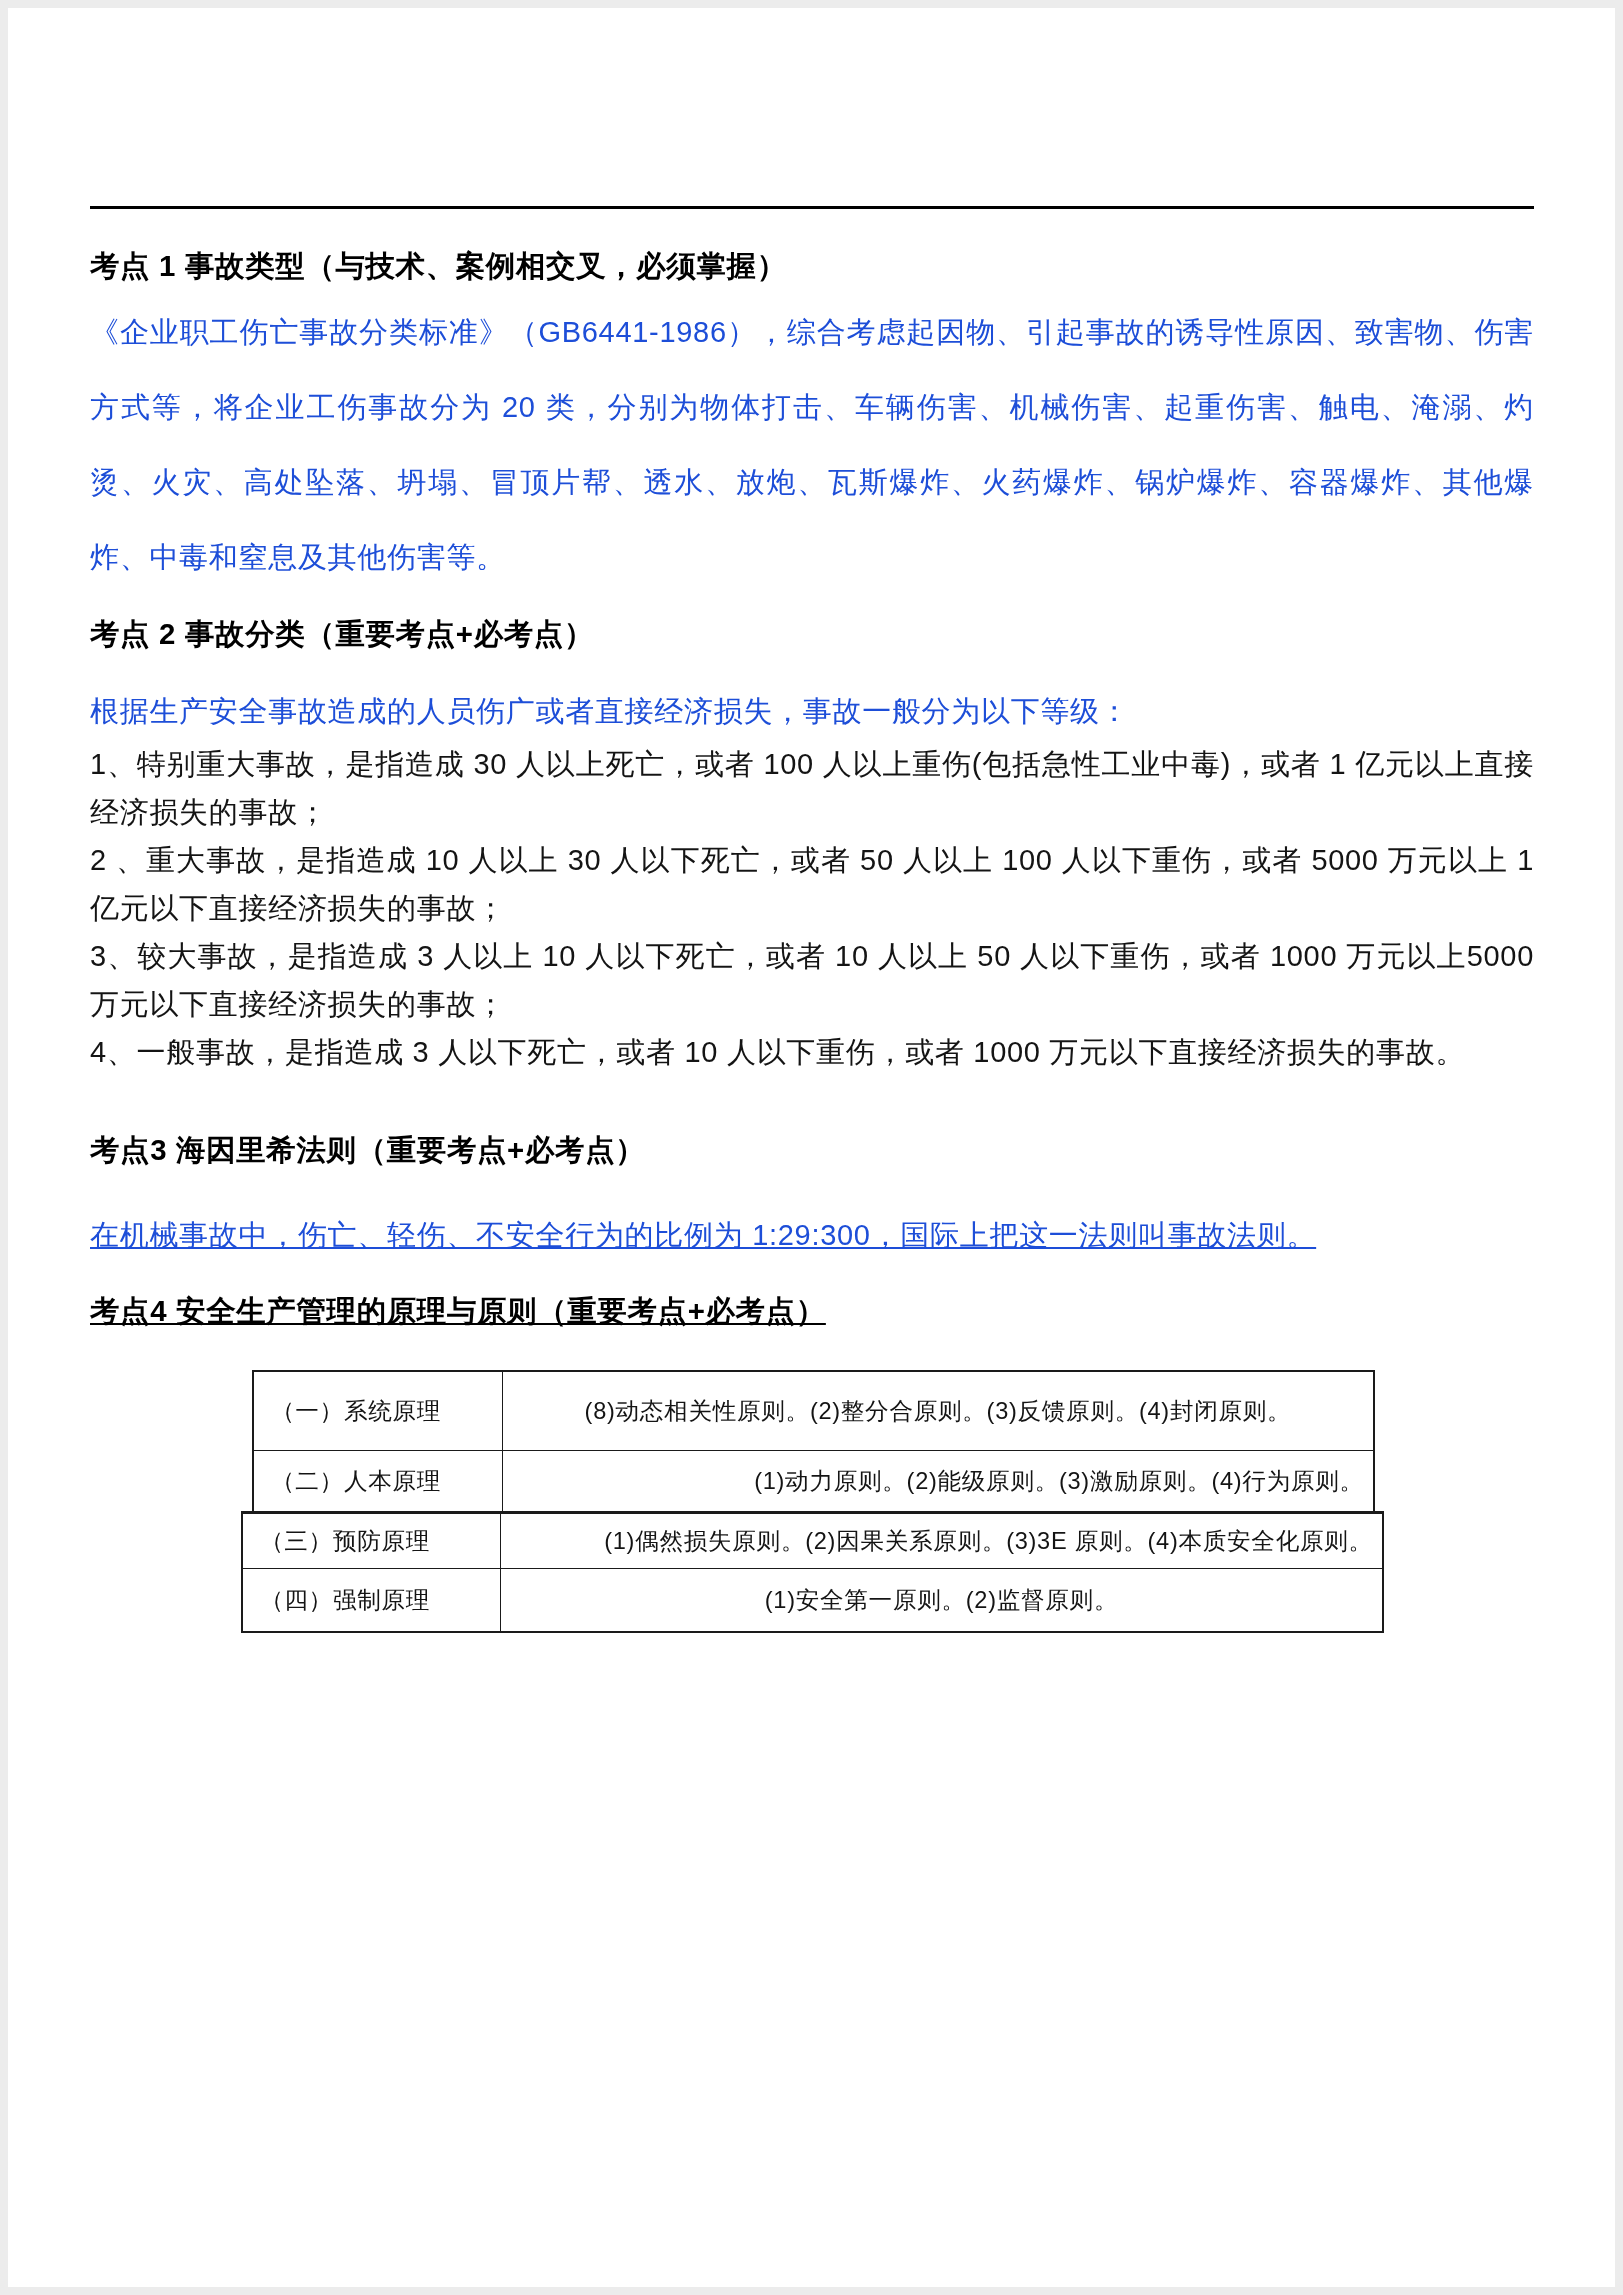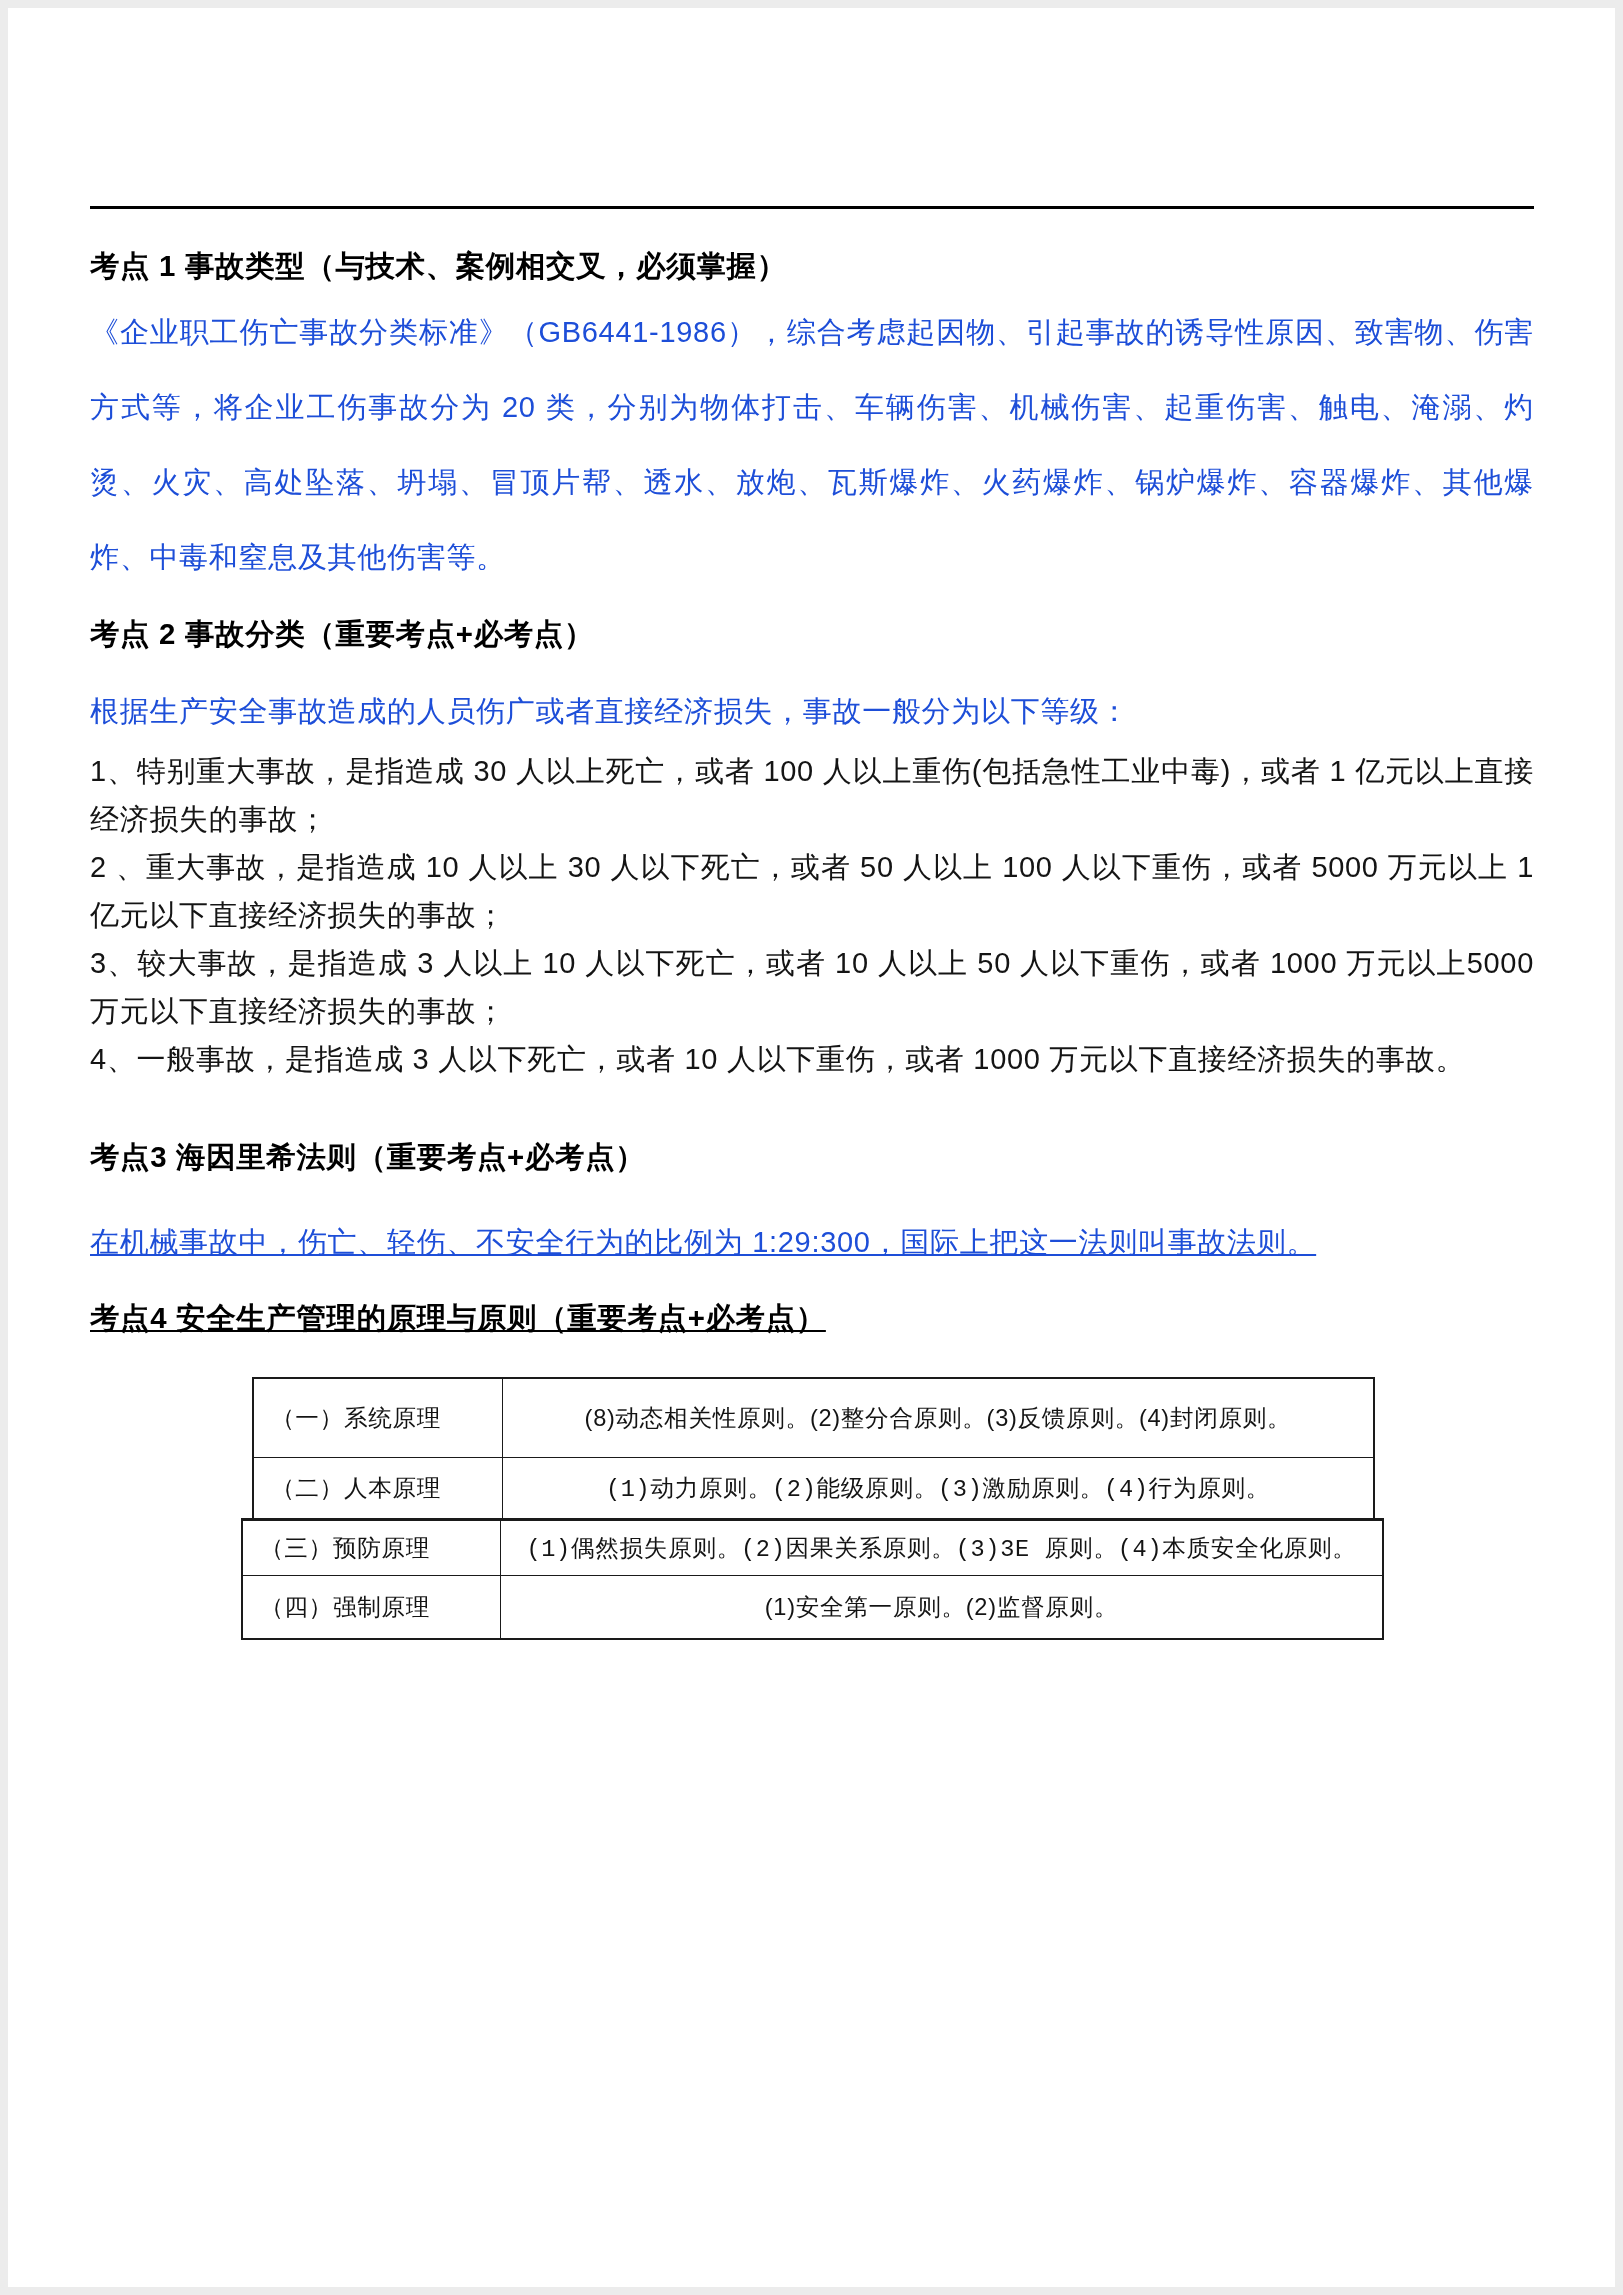--- a/index.html
+++ b/index.html
@@ -49,21 +49,21 @@
   }
   .p-wide {
     margin: 11.8px 0 0 0;
     line-height: 75px;
   }
   .p-intro {
     margin: 33px 0 0 0;
     line-height: 54px;
   }
   .list {
-    margin: 9px 0 0 0;
+    margin: 2px 0 0 0;
   }
   .list .item {
     margin: 0;
     font-size: 29px;
     line-height: 48px;
     text-align: justify;
     letter-spacing: 0.7px;
   }
   .p-law {
     margin: 41px 0 0 0;
@@ -96,21 +96,21 @@
     width: 230px;
     padding-left: 17px;
   }
   .tbl-b td.label-cell { width: 239px; }
   td.value-cell { padding: 0 9.2px; }
   .row-tall   { height: 76px; }
   .row-mid    { height: 58px; }
   .row-short  { height: 52px; }
   .row-last   { height: 60px; }
   .val-center { text-align: center; }
-  .val-left   { text-align: center; font-family: Liberation Mono, monospace; }
+  .val-left   { text-align: right; }
 </style>
 </head>
 <body>
 
 <div class="page-edge"></div>
 
 <div class="content">
 
   <div class="top-rule"></div>
 

